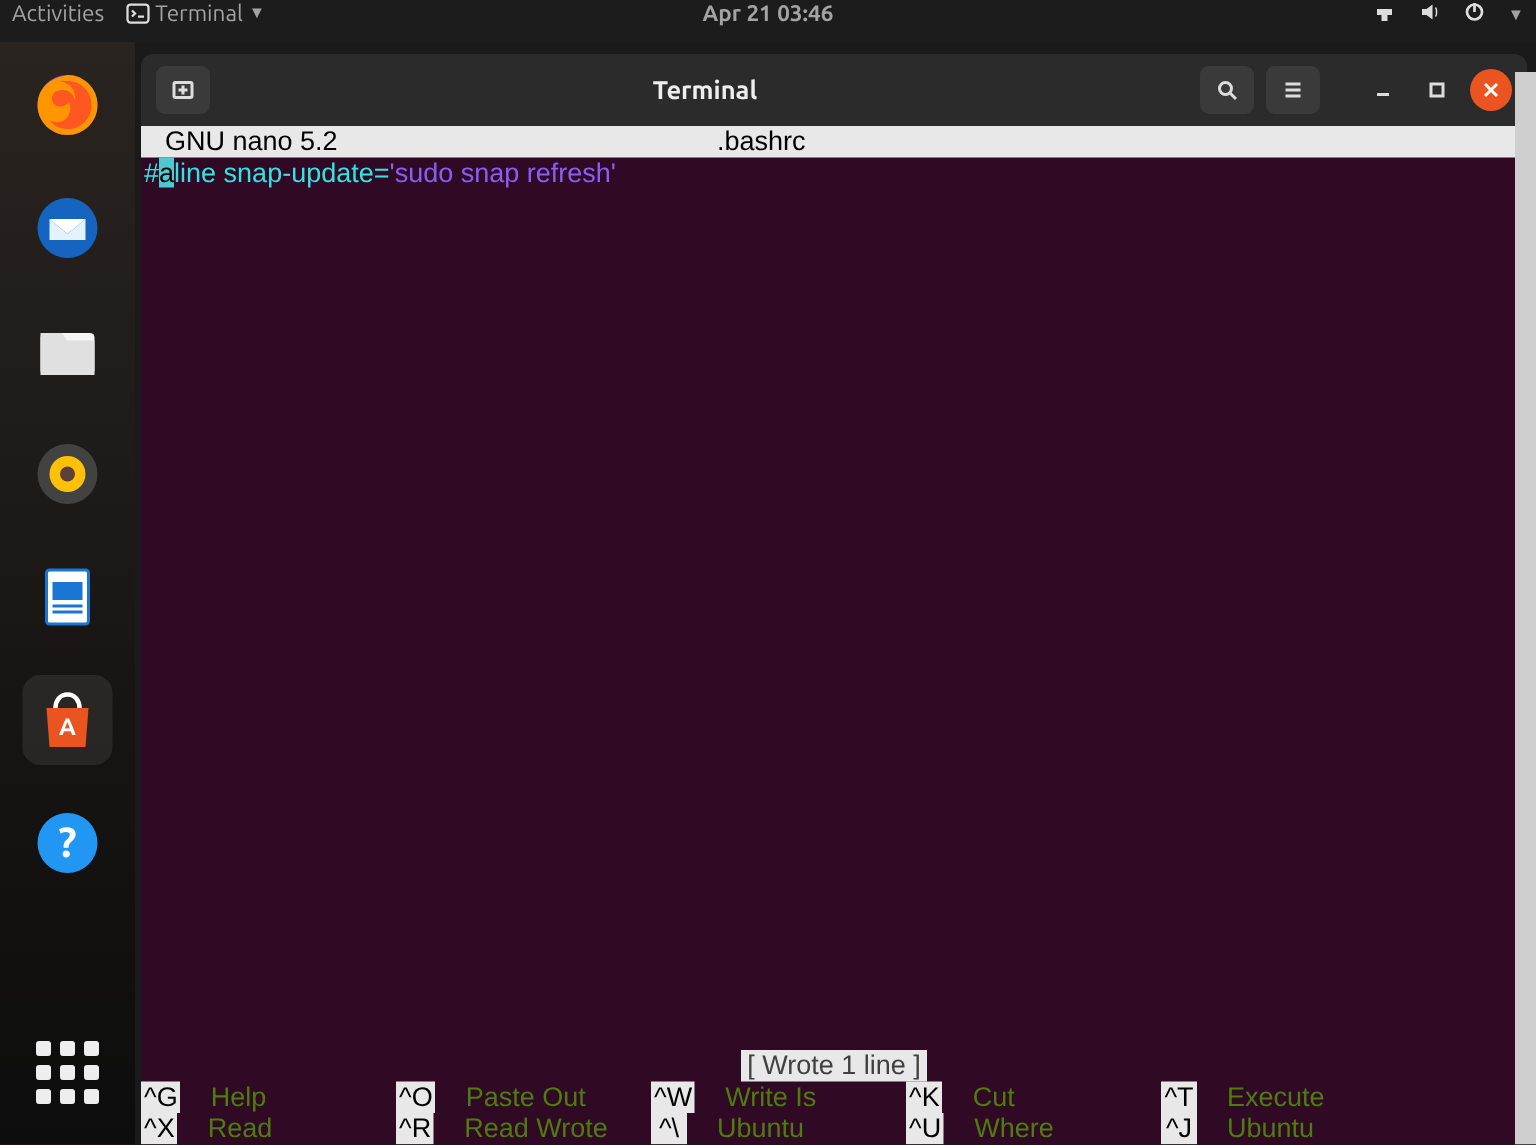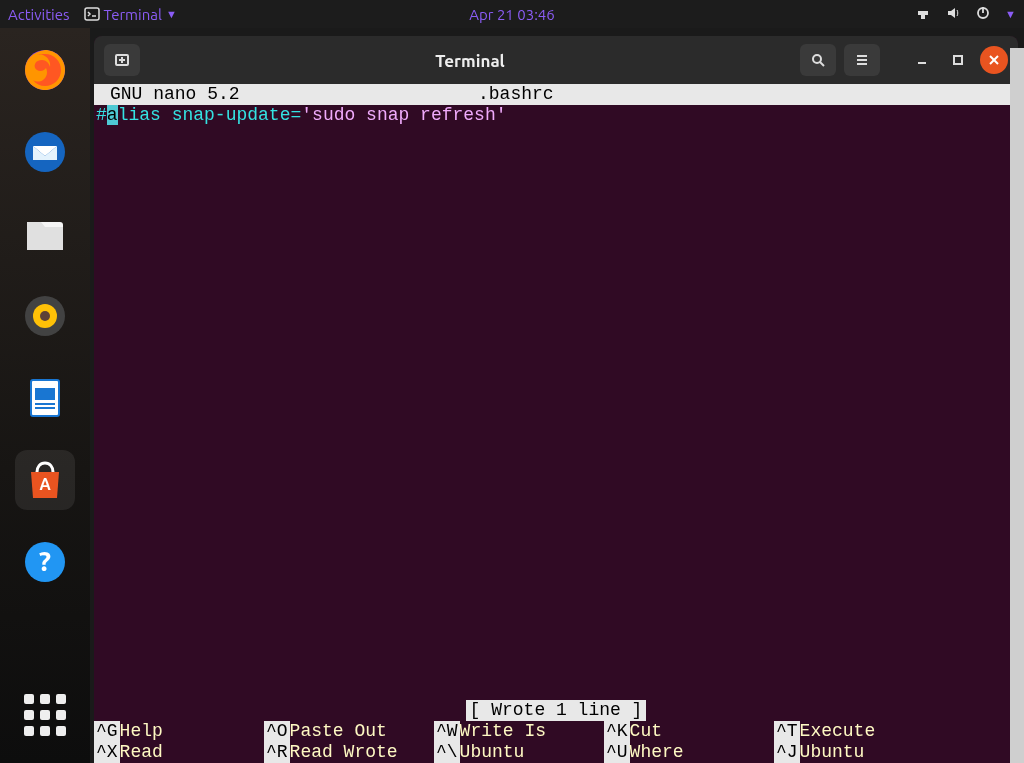--- a/index.html
+++ b/index.html
@@ -8,29 +8,29 @@
     font-family: Ubuntu, "Segoe UI", sans-serif;
     background: #1a1a1a;
     overflow: hidden;
     position: relative;
     color: #eee;
   }
   
   .topbar {
     height: 28px;
     background: #1c1c1c;
-    color: #8b5cf6;
+    color: #a3a3a3;
     display: flex;
-    align-items: center;
+    align-items: flex-start;
     font-size: 15px;
     padding: 0 8px;
     position: relative;
   }
   .topbar .left { display:flex; align-items:center; gap:14px; }
-  .topbar .center { position:absolute; left:50%; transform:translateX(-50%); font-weight:400; }
+  .topbar .center { position:absolute; left:50%; transform:translateX(-50%); font-weight:700; }
   .topbar .right { margin-left:auto; display:flex; align-items:center; gap:14px; }
   .term-ico { display:inline-flex; align-items:center; gap:4px; }
   .dropdown-tri { font-size:11px; }
   .tray-icon svg { width:16px; height:16px; fill:#ddd; }
   
   .dock {
     position:absolute; left:0; top:28px; bottom:0;
     width:90px;
     background: linear-gradient(#2a2420,#171513 60%, #0d0d0d);
     display:flex; flex-direction:column; align-items:center;
@@ -71,46 +71,46 @@
     background:#3a3a3a; display:flex; align-items:center; justify-content:center;
     cursor:pointer;
   }
   .tb-btn svg { width:16px; height:16px; stroke:#ddd; fill:none; stroke-width:2; }
   .tb-title { flex:1; text-align:center; font-weight:600; font-size:17px; color:#eee; }
   .win-ctrl { width:28px; height:28px; display:flex; align-items:center; justify-content:center; cursor:pointer; color:#ddd;}
   .win-ctrl.close { background:#e95420; border-radius:50%; color:#fff;}
   
   .terminal {
     flex:1; background:#300a24;
-    font-family: Liberation Mono, monospace;
+    font-family: Liberation Sans, sans-serif;
     font-size:18px; line-height:21px;
     color:#d0d0d0;
     display:flex; flex-direction:column;
     position:relative;
   }
   .nano-title {
     background:#e8e8e8; color:#000;
     display:flex;
     padding:0 4px;
     height:21px;
   }
   .nano-title .ver { width:380px; padding-left:12px;}
   .nano-title .file { }
   .editor-line { padding:0 2px; white-space:pre; }
   .c-cyan { color:#34e2e2; }
-  .c-yellow { color:#f0abfc;text-align:center; }
+  .c-yellow { color:#8b5cf6;text-align:center; }
   .cursor-block { background:#4ec9d4; color:#000; }
   .editor-body { flex:1; }
   .status-line { display:flex; justify-content:center; height:21px;}
-  .status-chip { background:#e8e8e8; color:#000000; padding:0 4px;}
+  .status-chip { background:#e8e8e8; color:#404040; padding:0 4px;}
   .shortcut-rows { }
   .sc-row { display:flex; height:21px; }
   .sc-cell { width:170px; display:flex; }
   .sc-key { background:#e8e8e8; color:#000; padding:0 2px; min-width:24px; text-align:center;}
-  .sc-label { padding-left:0; color:#fef9c3;}
+  .sc-label { padding-left:20px; color:#4d7c0f;}
   
   .scroll-strip { position:absolute; right:0; top:48px; bottom:0; width:14px; background:#cfcfcf;}
 </style>
 </head>
 <body>
 
 <div class="topbar">
   <div class="left">
     <span>Activities</span>
     <span class="term-ico">
@@ -245,21 +245,21 @@
           <line x1="11" y1="3" x2="3" y2="11" stroke="#fff" stroke-width="2"></line>
         </svg>
     </div>
   </div>
 
   <div class="terminal">
     <div class="nano-title">
       <span class="ver">GNU nano 5.2</span>
       <span class="file">.bashrc</span>
     </div>
-    <div class="editor-line"><span class="c-cyan">#</span><span class="cursor-block">a</span><span class="c-cyan">lias</span><span class="c-cyan"> snap-update=</span><span class="c-yellow">'sudo snap refresh'</span></div>
+    <div class="editor-line"><span class="c-cyan">#</span><span class="cursor-block">a</span><span class="c-cyan">line</span><span class="c-cyan"> snap-update=</span><span class="c-yellow">'sudo snap refresh'</span></div>
     <div class="editor-body"></div>
     <div class="status-line">
       <span class="status-chip">[ Wrote 1 line ]</span>
     </div>
     <div class="shortcut-rows">
       <div class="sc-row">
         <div class="sc-cell">
             <span class="sc-key">^G</span>
             <span class="sc-label">Help</span>
           </div>

